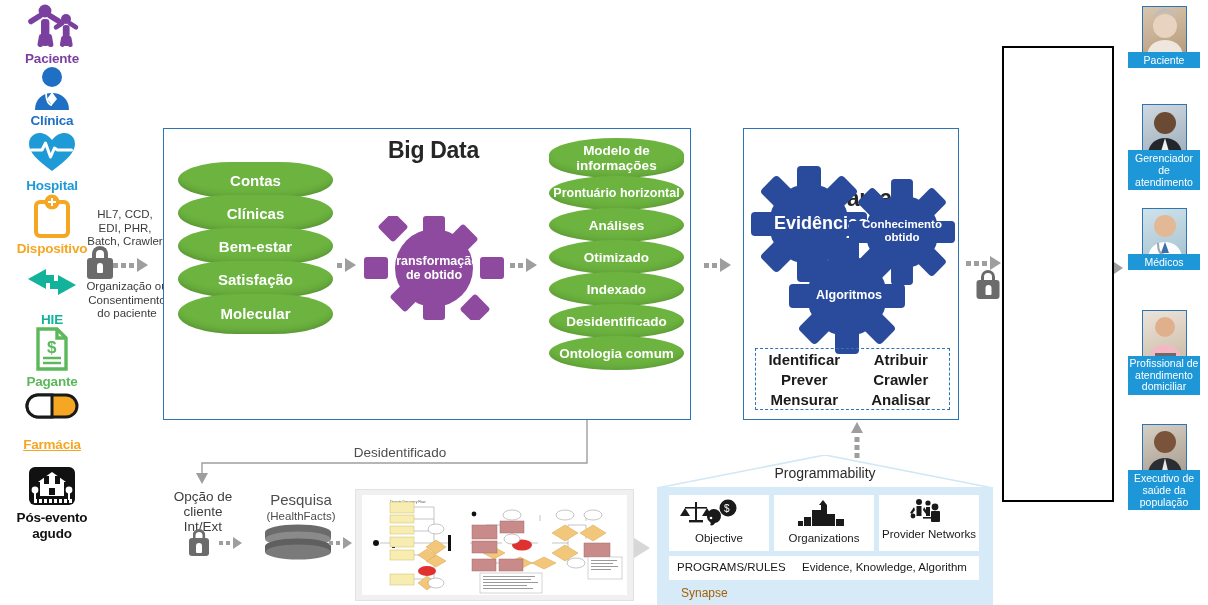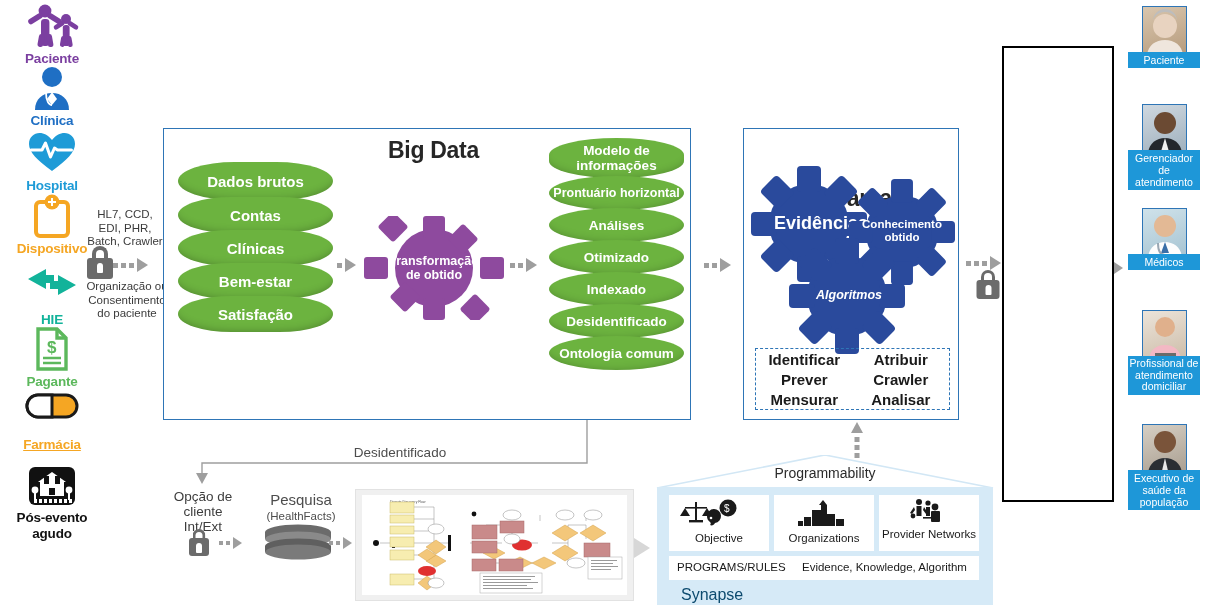--- a/index.html
+++ b/index.html
@@ -228,25 +228,25 @@
     <i></i>
     <i></i>
     <u></u>
 </div>
 <div class="abs t-note" style="left:84px;top:280px;width:86px;">Organização ou Consentimento do paciente</div>
 
 <div class="panel" style="left:163px;top:128px;width:528px;height:292px;"></div>
 <div class="panel-title" style="left:388px;top:137px;">Big Data</div>
 
 <div class="cyl" style="left:178px;top:162px;width:155px;">
-  <div class="slice" style="height:38px;line-height:38px;font-size:15px;"><span>Dados brutos</span></div>
   <div class="slice" style="height:36px;line-height:36px;font-size:15px;"><span>Contas</span></div>
   <div class="slice" style="height:36px;line-height:36px;font-size:15px;"><span>Clínicas</span></div>
   <div class="slice" style="height:36px;line-height:36px;font-size:15px;"><span>Bem-estar</span></div>
   <div class="slice" style="height:36px;line-height:36px;font-size:15px;"><span>Satisfação</span></div>
+  <div class="slice" style="height:40px;line-height:38px;font-size:15px;"><span>Molecular</span></div>
 </div>
 
 <div class="darrow" style="left:337px;top:258px;">
   <i></i>
     <u></u>
 </div>
 
 <div class="gearwrap" style="left:364px;top:216px;">
   <svg width="140" height="104" viewBox="0 0 140 104">
     <g fill="#8e4a9e">
@@ -355,21 +355,21 @@
           <rect x="46" y="90" width="24" height="26" rx="4"></rect>
        <rect x="0" y="46" width="26" height="24" rx="4"></rect>
           <rect x="90" y="46" width="26" height="24" rx="4"></rect>
        <rect x="46" y="0" width="24" height="26" rx="4" transform="rotate(45 58 58)"></rect>
        <rect x="46" y="90" width="24" height="26" rx="4" transform="rotate(45 58 58)"></rect>
        <rect x="0" y="46" width="26" height="24" rx="4" transform="rotate(45 58 58)"></rect>
        <rect x="90" y="46" width="26" height="24" rx="4" transform="rotate(45 58 58)"></rect>
         </g>
   </g>
     </svg>
-  <div class="gearlbl" style="left:0;top:51px;width:120px;font-size:12.5px;font-style:italic;">Algoritmos</div>
+  <div class="gearlbl" style="left:0;top:51px;width:120px;font-size:12.5px;">Algoritmos</div>
 </div>
 
 <div class="verbbox" style="left:755px;top:348px;width:195px;height:62px;">
   <span>Identificar</span>
   <span>Atribuir</span>
   <span>Prever</span>
   <span>Crawler</span>
   <span>Mensurar</span>
   <span>Analisar</span>
 </div>
@@ -653,13 +653,13 @@
     </g>
   </svg>
   <div class="cap" style="line-height:12px;">Provider Networks</div>
 </div>
 
 <div class="synrow" style="left:669px;top:556px;width:310px;height:24px;">
   <span class="abs" style="left:8px;top:5px;">PROGRAMS/RULES</span>
   <span class="abs" style="left:133px;top:5px;">Evidence, Knowledge, Algorithm</span>
 </div>
 
-<div class="abs" style="left:681px;top:586px;font-size:16px;color:#0c4a6e;">Synapse</div>
+<div class="abs" style="left:681px;top:586px;font-size:12px;color:#a16207;">Synapse</div>
 
 </body></html>

